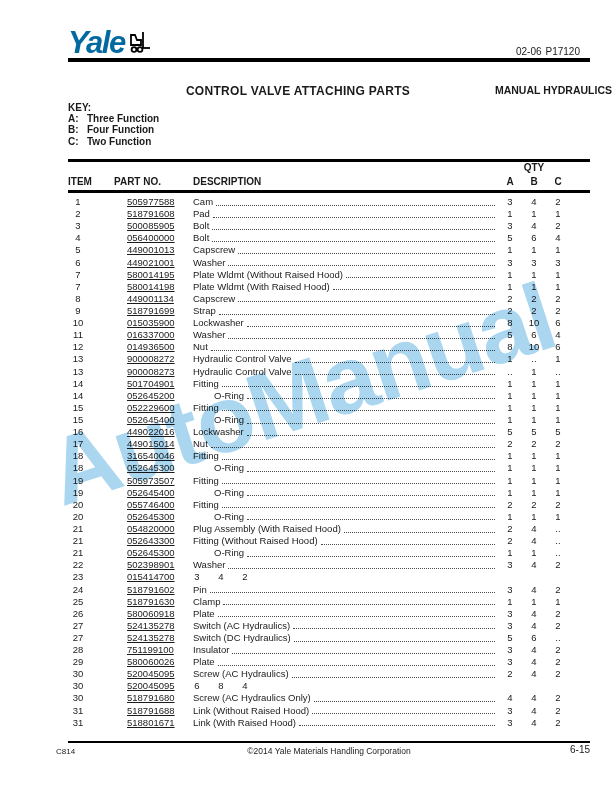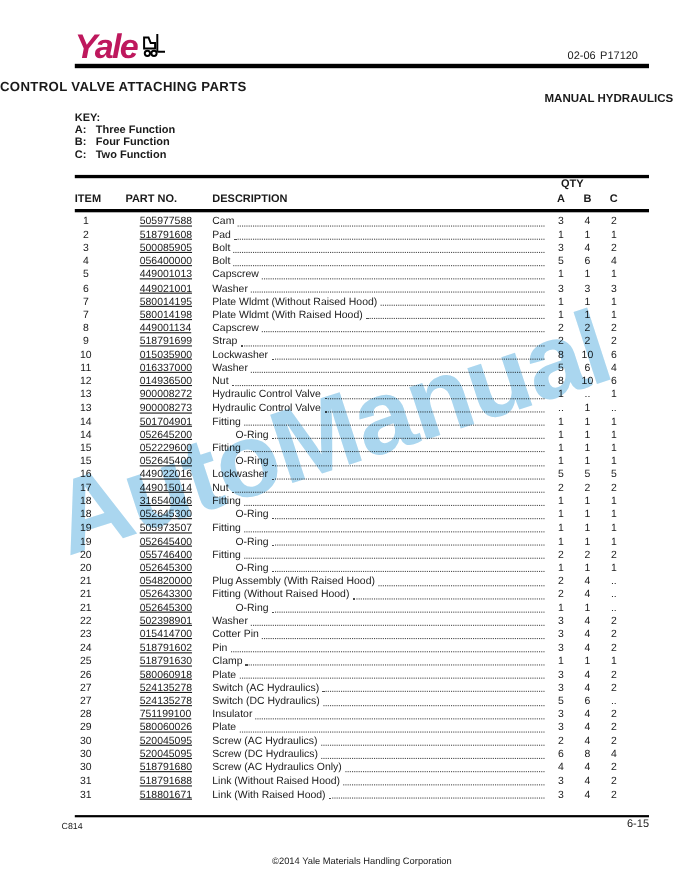--- a/index.html
+++ b/index.html
@@ -6,43 +6,43 @@
   .page {
     position:relative; width:612px; height:792px; margin:0 auto;
     background:#ffffff; overflow:hidden;
     font-family:"Liberation Sans","DejaVu Sans",sans-serif;
     color:#1a1a1a;
   }
   
   .logo-row { position:absolute; left:68px; top:24px; height:34px; display:flex; align-items:flex-end; }
   .brand {
     font-style:italic; font-weight:900; font-size:31px; line-height:30px;
-    letter-spacing:-1.5px; color:#be185d;
+    letter-spacing:-1.5px; color:#0369a1;
   }
   .forklift { margin-left:3px; margin-bottom:0px; }
   .doc-codes {
     position:absolute; right:32px; top:46px; font-size:10px; color:#1a1a1a;
     display:flex; gap:4px;
   }
   .rule { position:absolute; left:68px; width:522px; background:#000; }
   .rule-logo   { top:58px;  height:3.5px; }
   .rule-table-top { top:159px; height:2.5px; }
   .rule-table-head { top:190px; height:2.5px; }
   .rule-footer { top:741px; height:2px; }
 
-  .title    { position:absolute; left:0; top:72px;  width:596px; text-align:left; font-weight:bold; font-size:12px; letter-spacing:0.3px; }
+  .title    { position:absolute; left:0; top:84px;  width:596px; text-align:center; font-weight:bold; font-size:12px; letter-spacing:0.3px; }
   .subtitle { position:absolute; left:0; top:84px;  width:612px; text-align:right; font-weight:bold; font-size:10.5px; }
 
   
   .key { position:absolute; left:68px; top:102px; font-size:10px; font-weight:bold; }
   .key-row { display:flex; line-height:11.4px; }
   .key-letter { width:19px; }
 
   
-  .qty-label { position:absolute; left:510px; top:162px; width:72px; font-weight:bold; font-size:10px; }
+  .qty-label { position:absolute; left:498px; top:162px; width:72px; text-align:center; font-weight:bold; font-size:10px; }
   .thead { position:absolute; left:0; top:176px; width:612px; font-weight:bold; font-size:10px; }
   .th-item { position:absolute; left:68px; }
   .th-part { position:absolute; left:114px; }
   .th-desc { position:absolute; left:193px; }
   .th-a { position:absolute; left:498px; width:24px; text-align:center; }
   .th-b { position:absolute; left:522px; width:24px; text-align:center; }
   .th-c { position:absolute; left:546px; width:24px; text-align:center; }
 
   
   .rows { position:absolute; left:68px; top:196px; width:502px; font-size:9.5px; }
@@ -50,21 +50,21 @@
   .c-item { width:20px; text-align:center; flex:none; }
   .c-part { width:58px; margin-left:39px; flex:none;text-decoration:underline; }
   .c-desc { flex:1; margin-left:8px; display:flex; min-width:0; }
   .c-desc.indent { padding-left:21px; }
   .desc-text { flex:none; }
   .leader { flex:1; height:0; align-self:flex-end; border-bottom:1.5px dotted #4a4a4a; margin:0 3px 2.5px 3px; }
   .c-qty { width:24px; text-align:center; flex:none; }
 
   
   .footer-left   { position:absolute; left:56px; top:747px; font-size:8px; }
-  .footer-center { position:absolute; left:68px; top:746px; width:522px; text-align:center; font-size:8.5px;margin-top:31px; }
+  .footer-center { position:absolute; left:68px; top:746px; width:522px; text-align:center; font-size:8.5px; }
   .footer-right  { position:absolute; right:22px; top:744px; font-size:10px; }
 
   
   .watermark {
     position:absolute; left:52px; top:428px;
     font-size:95px; font-weight:700; letter-spacing:-2px; line-height:1;
     transform:rotate(-18deg); transform-origin:left center;
     mix-blend-mode:multiply; opacity:0.85;
     pointer-events:none; white-space:nowrap;
   }
@@ -463,24 +463,20 @@
           <div class="desc-text">Washer</div>
           <div class="leader"></div>
         </div>
         <div class="c-qty">3</div>
         <div class="c-qty">4</div>
         <div class="c-qty">2</div>
       </div>
       <div class="trow">
         <div class="c-item">23</div>
         <div class="c-part">015414700</div>
-        <div class="c-desc">
-          <div class="desc-text">Cotter Pin</div>
-          <div class="leader"></div>
-        </div>
         <div class="c-qty">3</div>
         <div class="c-qty">4</div>
         <div class="c-qty">2</div>
       </div>
       <div class="trow">
         <div class="c-item">24</div>
         <div class="c-part">518791602</div>
         <div class="c-desc">
           <div class="desc-text">Pin</div>
           <div class="leader"></div>
@@ -562,24 +558,20 @@
           <div class="desc-text">Screw (AC Hydraulics)</div>
           <div class="leader"></div>
         </div>
         <div class="c-qty">2</div>
         <div class="c-qty">4</div>
         <div class="c-qty">2</div>
       </div>
       <div class="trow">
         <div class="c-item">30</div>
         <div class="c-part">520045095</div>
-        <div class="c-desc">
-          <div class="desc-text">Screw (DC Hydraulics)</div>
-          <div class="leader"></div>
-        </div>
         <div class="c-qty">6</div>
         <div class="c-qty">8</div>
         <div class="c-qty">4</div>
       </div>
       <div class="trow">
         <div class="c-item">30</div>
         <div class="c-part">518791680</div>
         <div class="c-desc">
           <div class="desc-text">Screw (AC Hydraulics Only)</div>
           <div class="leader"></div>

